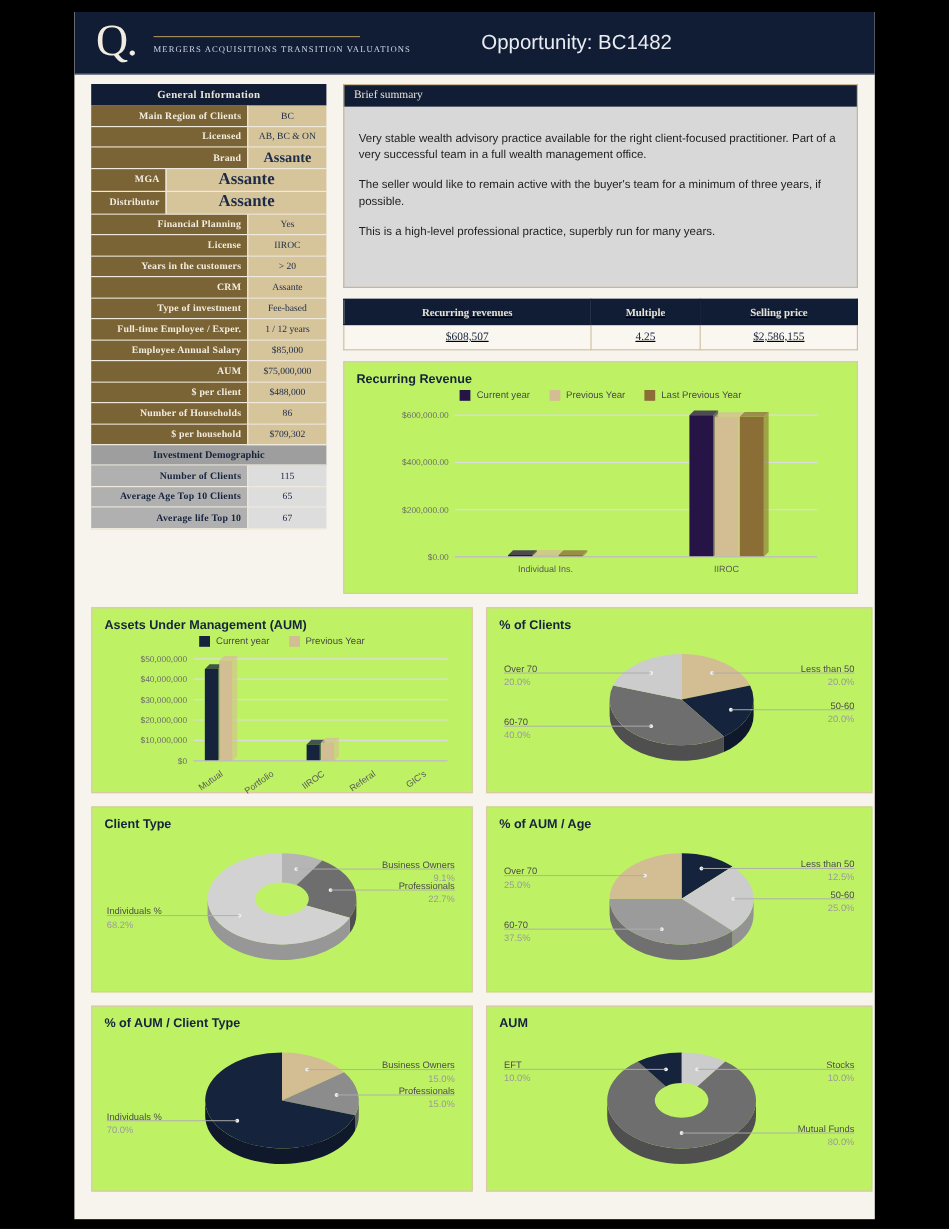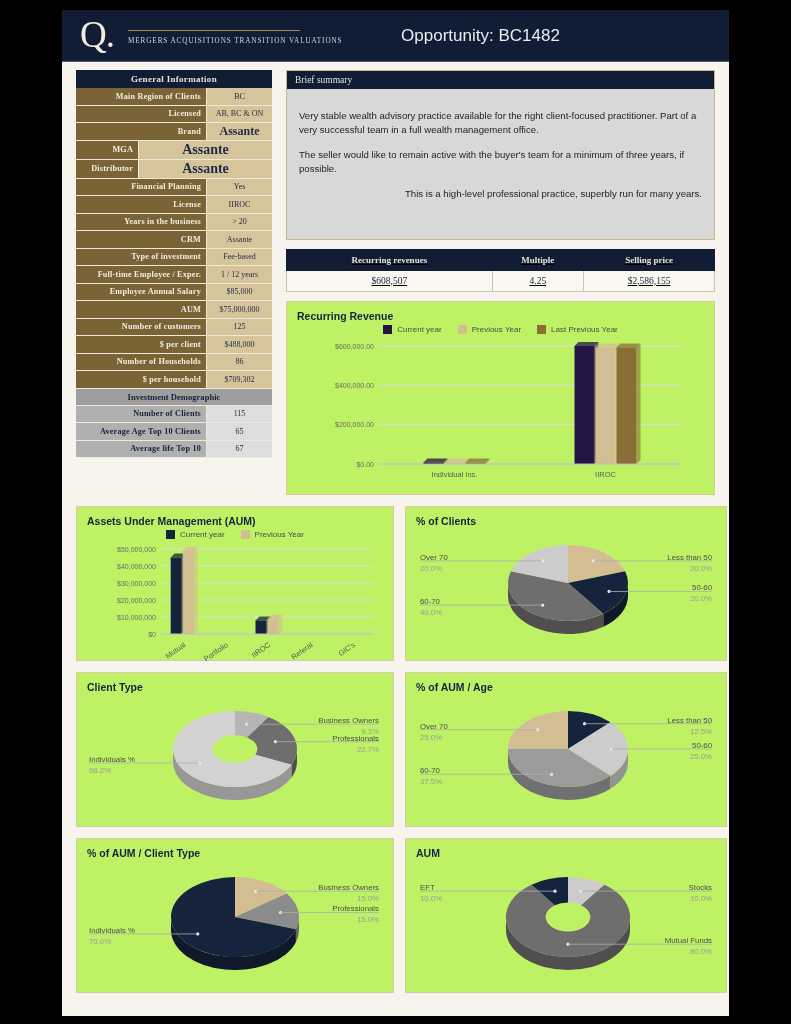--- a/index.html
+++ b/index.html
@@ -101,21 +101,21 @@
     background: #101d35; color: #e8e2d4;
     font-family: "Liberation Serif", serif;
     font-size: 9.5px; padding: 4px 8px;
     border: 1px solid #c9b68f; border-bottom: none;
   }
   .summary-box {
     background: #d8d8d8; border: 1px solid #c9b68f; border-top: none;
     padding: 20px 12px 22px 12px; min-height: 140px;
   }
   .summary-box p { font-size: 9.6px; color: #1e1e1e; line-height: 1.45; margin-bottom: 11px; }
-  .summary-box p:last-child { margin-bottom: 16px; text-align: right; }
+  .summary-box p:last-child { margin-bottom: 16px; }
 
   
   .metrics { width: 100%; border-collapse: collapse; font-family: "Liberation Serif", serif; text-decoration: underline; }
   .metrics th {
     background: #101d35; color: #e8e2d4; font-size: 9px;
     padding: 5px 0; border: 1px solid #101d35; font-weight: bold;
   }
   .metrics td {
     background: #faf7f1; color: #16233c; font-size: 9.5px; text-align: center;
     padding: 5px 0; border: 1px solid #cfc3a8;
@@ -190,21 +190,21 @@
             </div>
             <div class="gi-row">
               <div class="gi-lab">Financial Planning</div>
               <div class="gi-val">Yes</div>
             </div>
             <div class="gi-row">
               <div class="gi-lab">License</div>
               <div class="gi-val">IIROC</div>
             </div>
             <div class="gi-row">
-              <div class="gi-lab">Years in the business</div>
+              <div class="gi-lab">Years in the customers</div>
               <div class="gi-val">&gt; 20</div>
             </div>
             <div class="gi-row">
               <div class="gi-lab">CRM</div>
               <div class="gi-val">Assante</div>
             </div>
             <div class="gi-row">
               <div class="gi-lab">Type of investment</div>
               <div class="gi-val">Fee-based</div>
             </div>
@@ -212,24 +212,20 @@
               <div class="gi-lab">Full-time Employee / Exper.</div>
               <div class="gi-val">1  / 12 years</div>
             </div>
             <div class="gi-row">
               <div class="gi-lab">Employee Annual Salary</div>
               <div class="gi-val">$85,000</div>
             </div>
             <div class="gi-row">
               <div class="gi-lab">AUM</div>
               <div class="gi-val">$75,000,000</div>
-            </div>
-            <div class="gi-row">
-              <div class="gi-lab">Number of customers</div>
-              <div class="gi-val">125</div>
             </div>
             <div class="gi-row">
               <div class="gi-lab">$ per client</div>
               <div class="gi-val">$488,000</div>
             </div>
             <div class="gi-row">
               <div class="gi-lab">Number of Households</div>
               <div class="gi-val">86</div>
             </div>
             <div class="gi-row">

